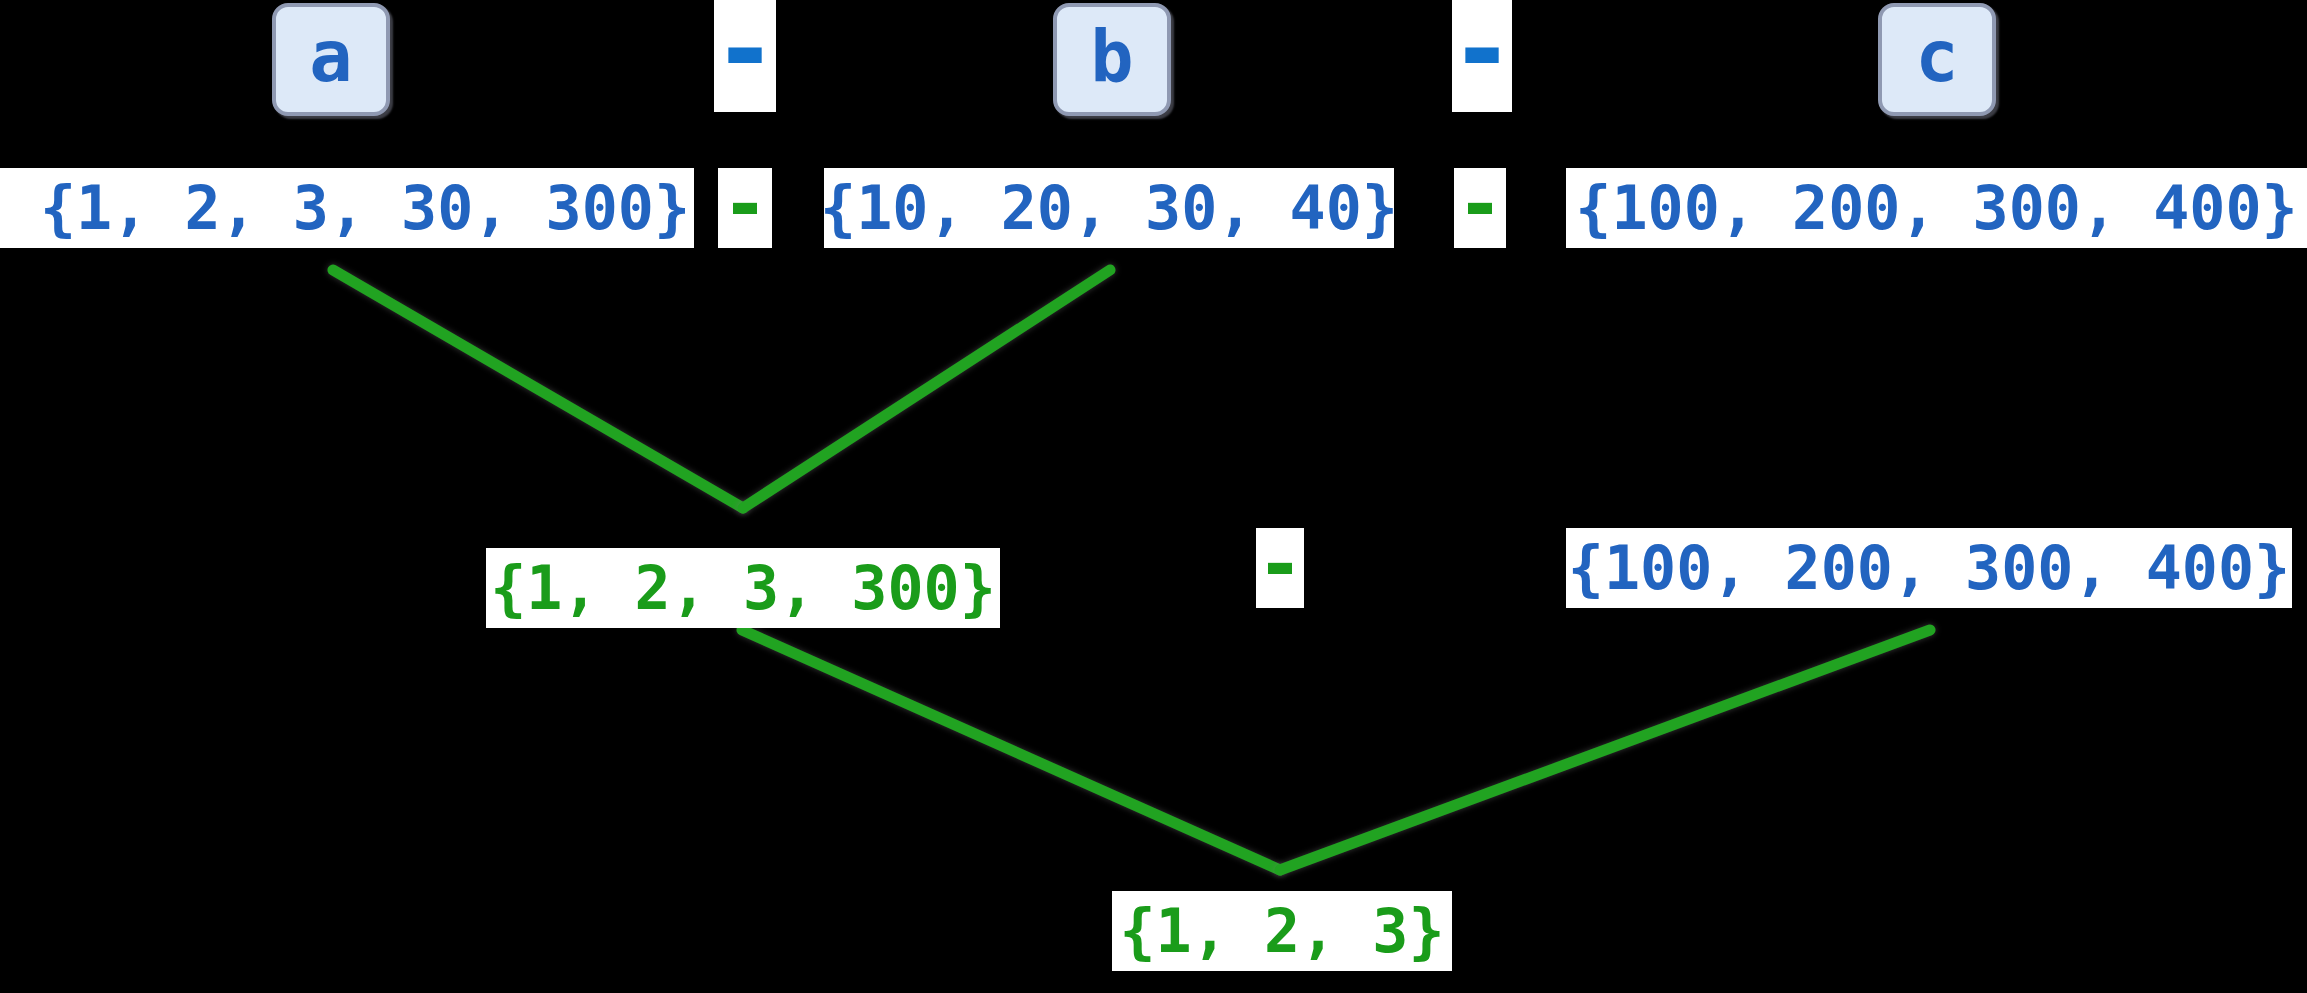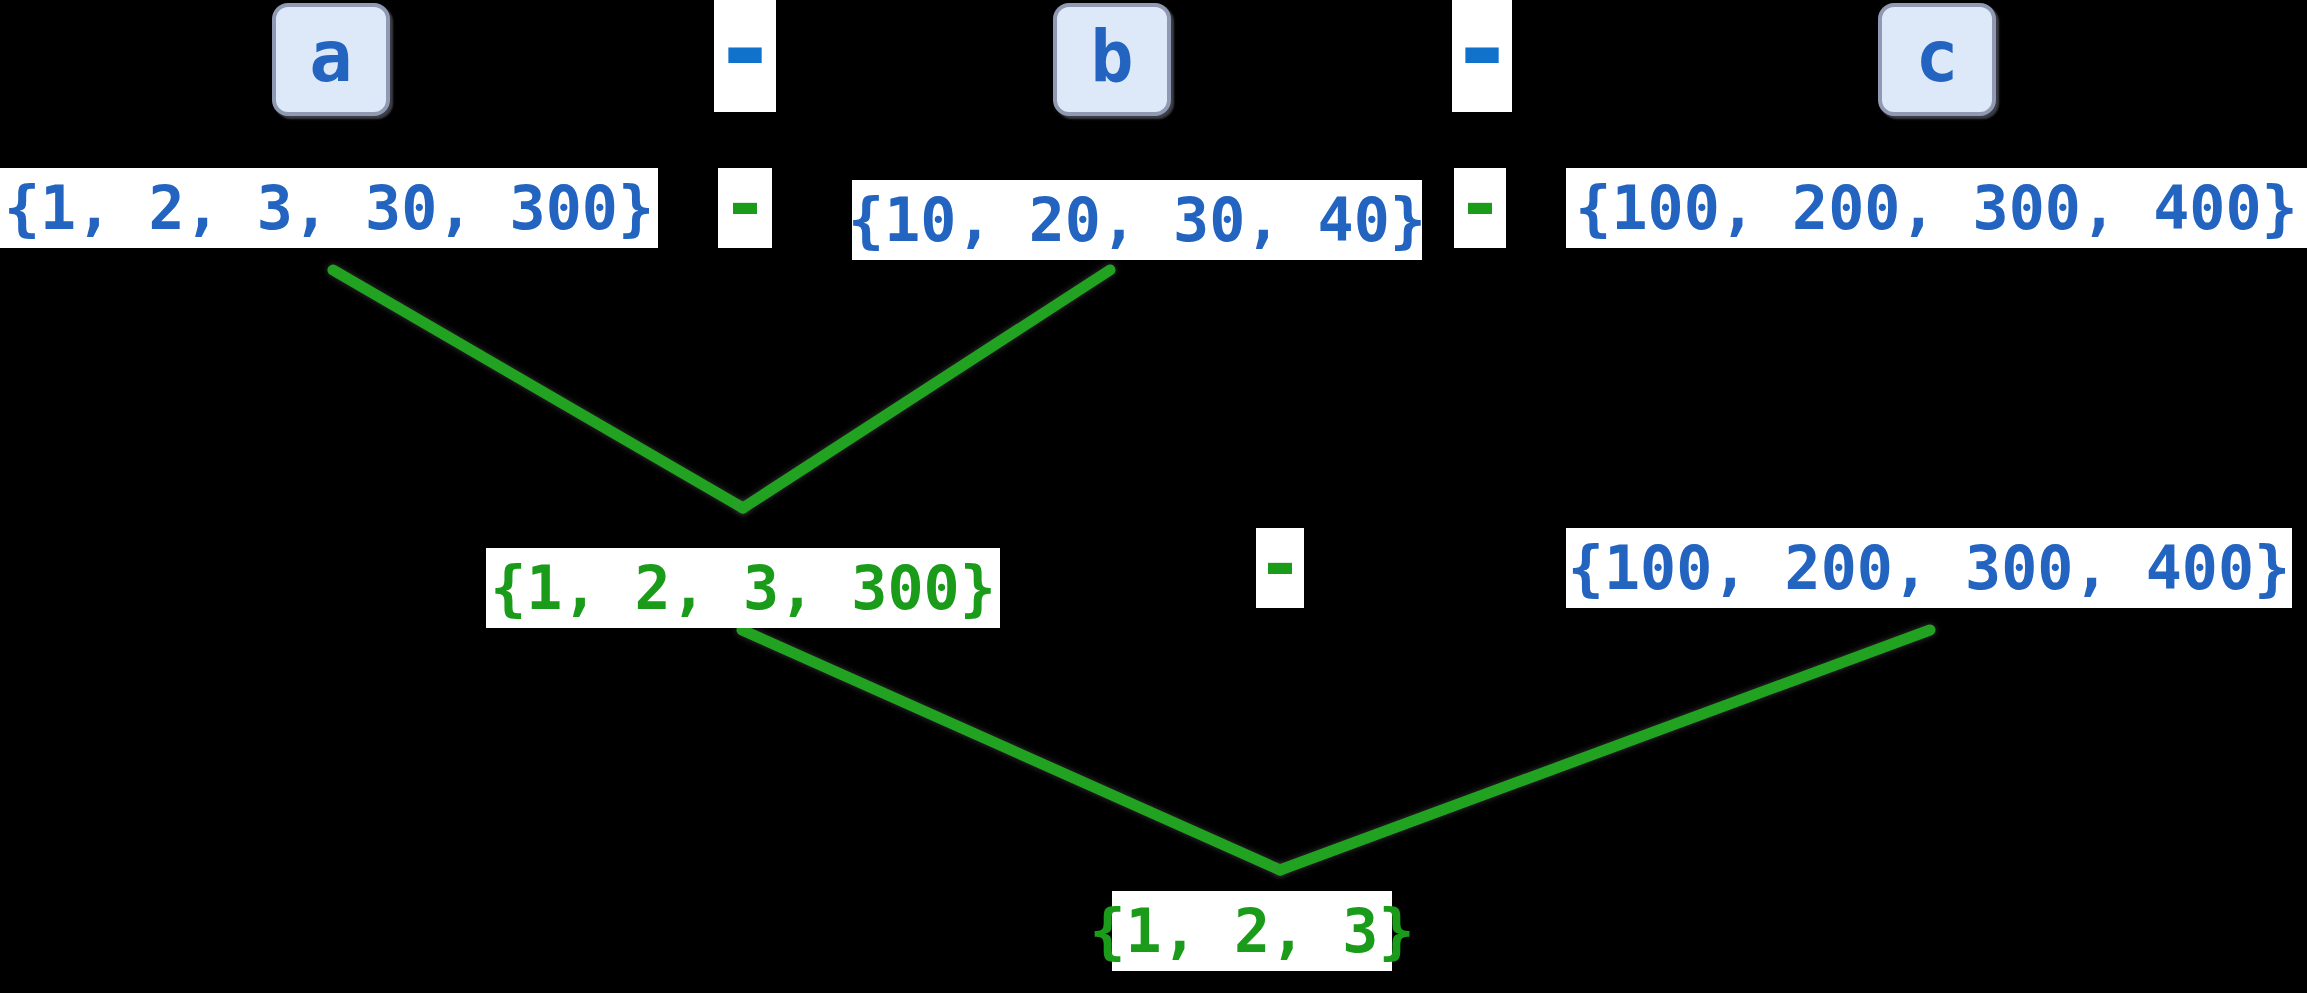--- a/index.html
+++ b/index.html
@@ -38,26 +38,26 @@
   .dash{font-weight:bold;line-height:0;}
   .dash-blue{color:var(--blue-dash);font-size:108px;transform:translateY(-6px);}
   .dash-green{color:var(--green-text);font-size:78px;transform:translateY(-4px);}
   #op1{left:714px;width:62px;} #op2{left:1452px;width:60px;}
   #op3{left:718px;width:54px;} #op4{left:1454px;width:52px;}
   #op5{left:1256px;width:48px;}
 
   
   .set-strip{height:80px;font-weight:bold;font-size:60px;white-space:pre;}
   .blue{color:var(--blue-text);} .green{color:var(--green-text);}
-  #set-a{left:0;top:168px;width:658px;}
-  #set-b{left:824px;top:180px;width:570px;margin-left:28px;}
+  #set-a{left:0;top:168px;width:658px;padding-left:36px;}
+  #set-b{left:824px;top:168px;width:570px;}
   #set-c{left:1566px;top:168px;width:741px;}
   #mid-left{left:486px;top:548px;width:514px;}
   #mid-right{left:1566px;top:528px;width:726px;}
-  #final{left:1112px;top:891px;width:280px;}
+  #final{left:1112px;top:891px;width:340px;}
 
   
   svg#edges{position:absolute;left:0;top:0;width:2307px;height:993px;}
   svg#edges line{stroke:var(--green-line);stroke-width:11;stroke-linecap:round;}
   .edge-shadowed{filter:drop-shadow(0 0 3px rgba(125,125,125,.45));}
 </style>
 </head>
 <body>
 
 <div id="stage">

